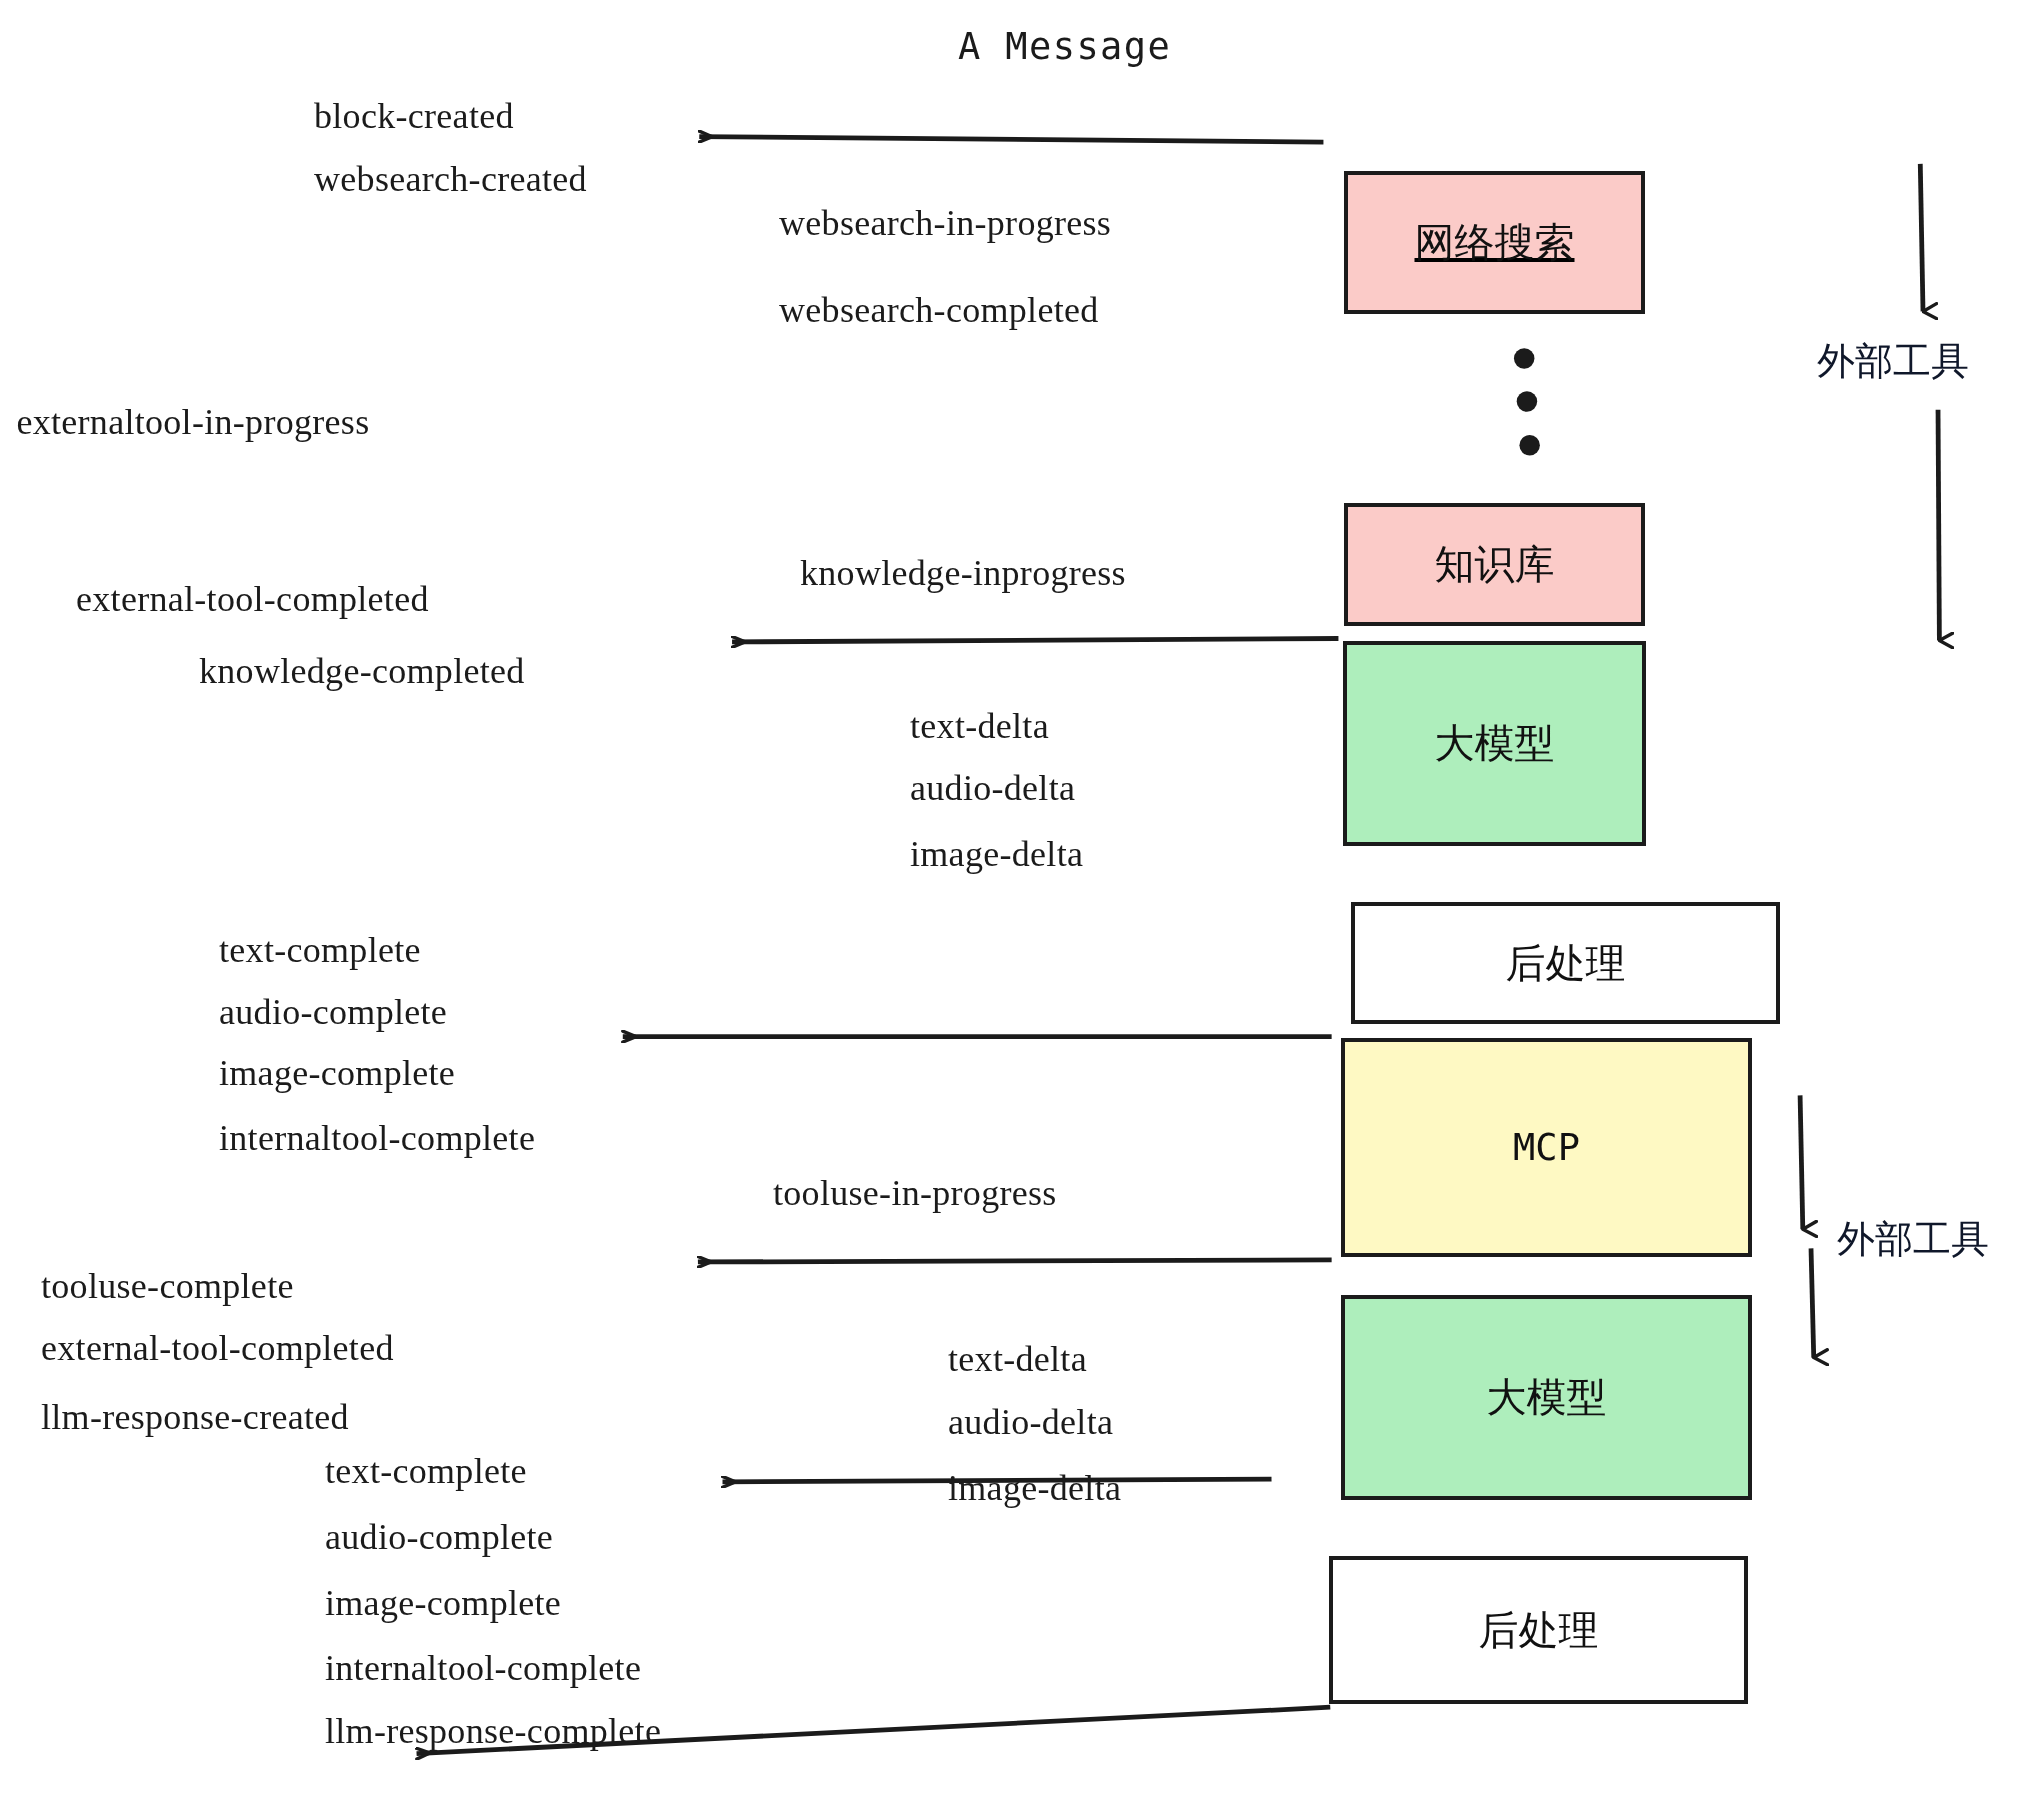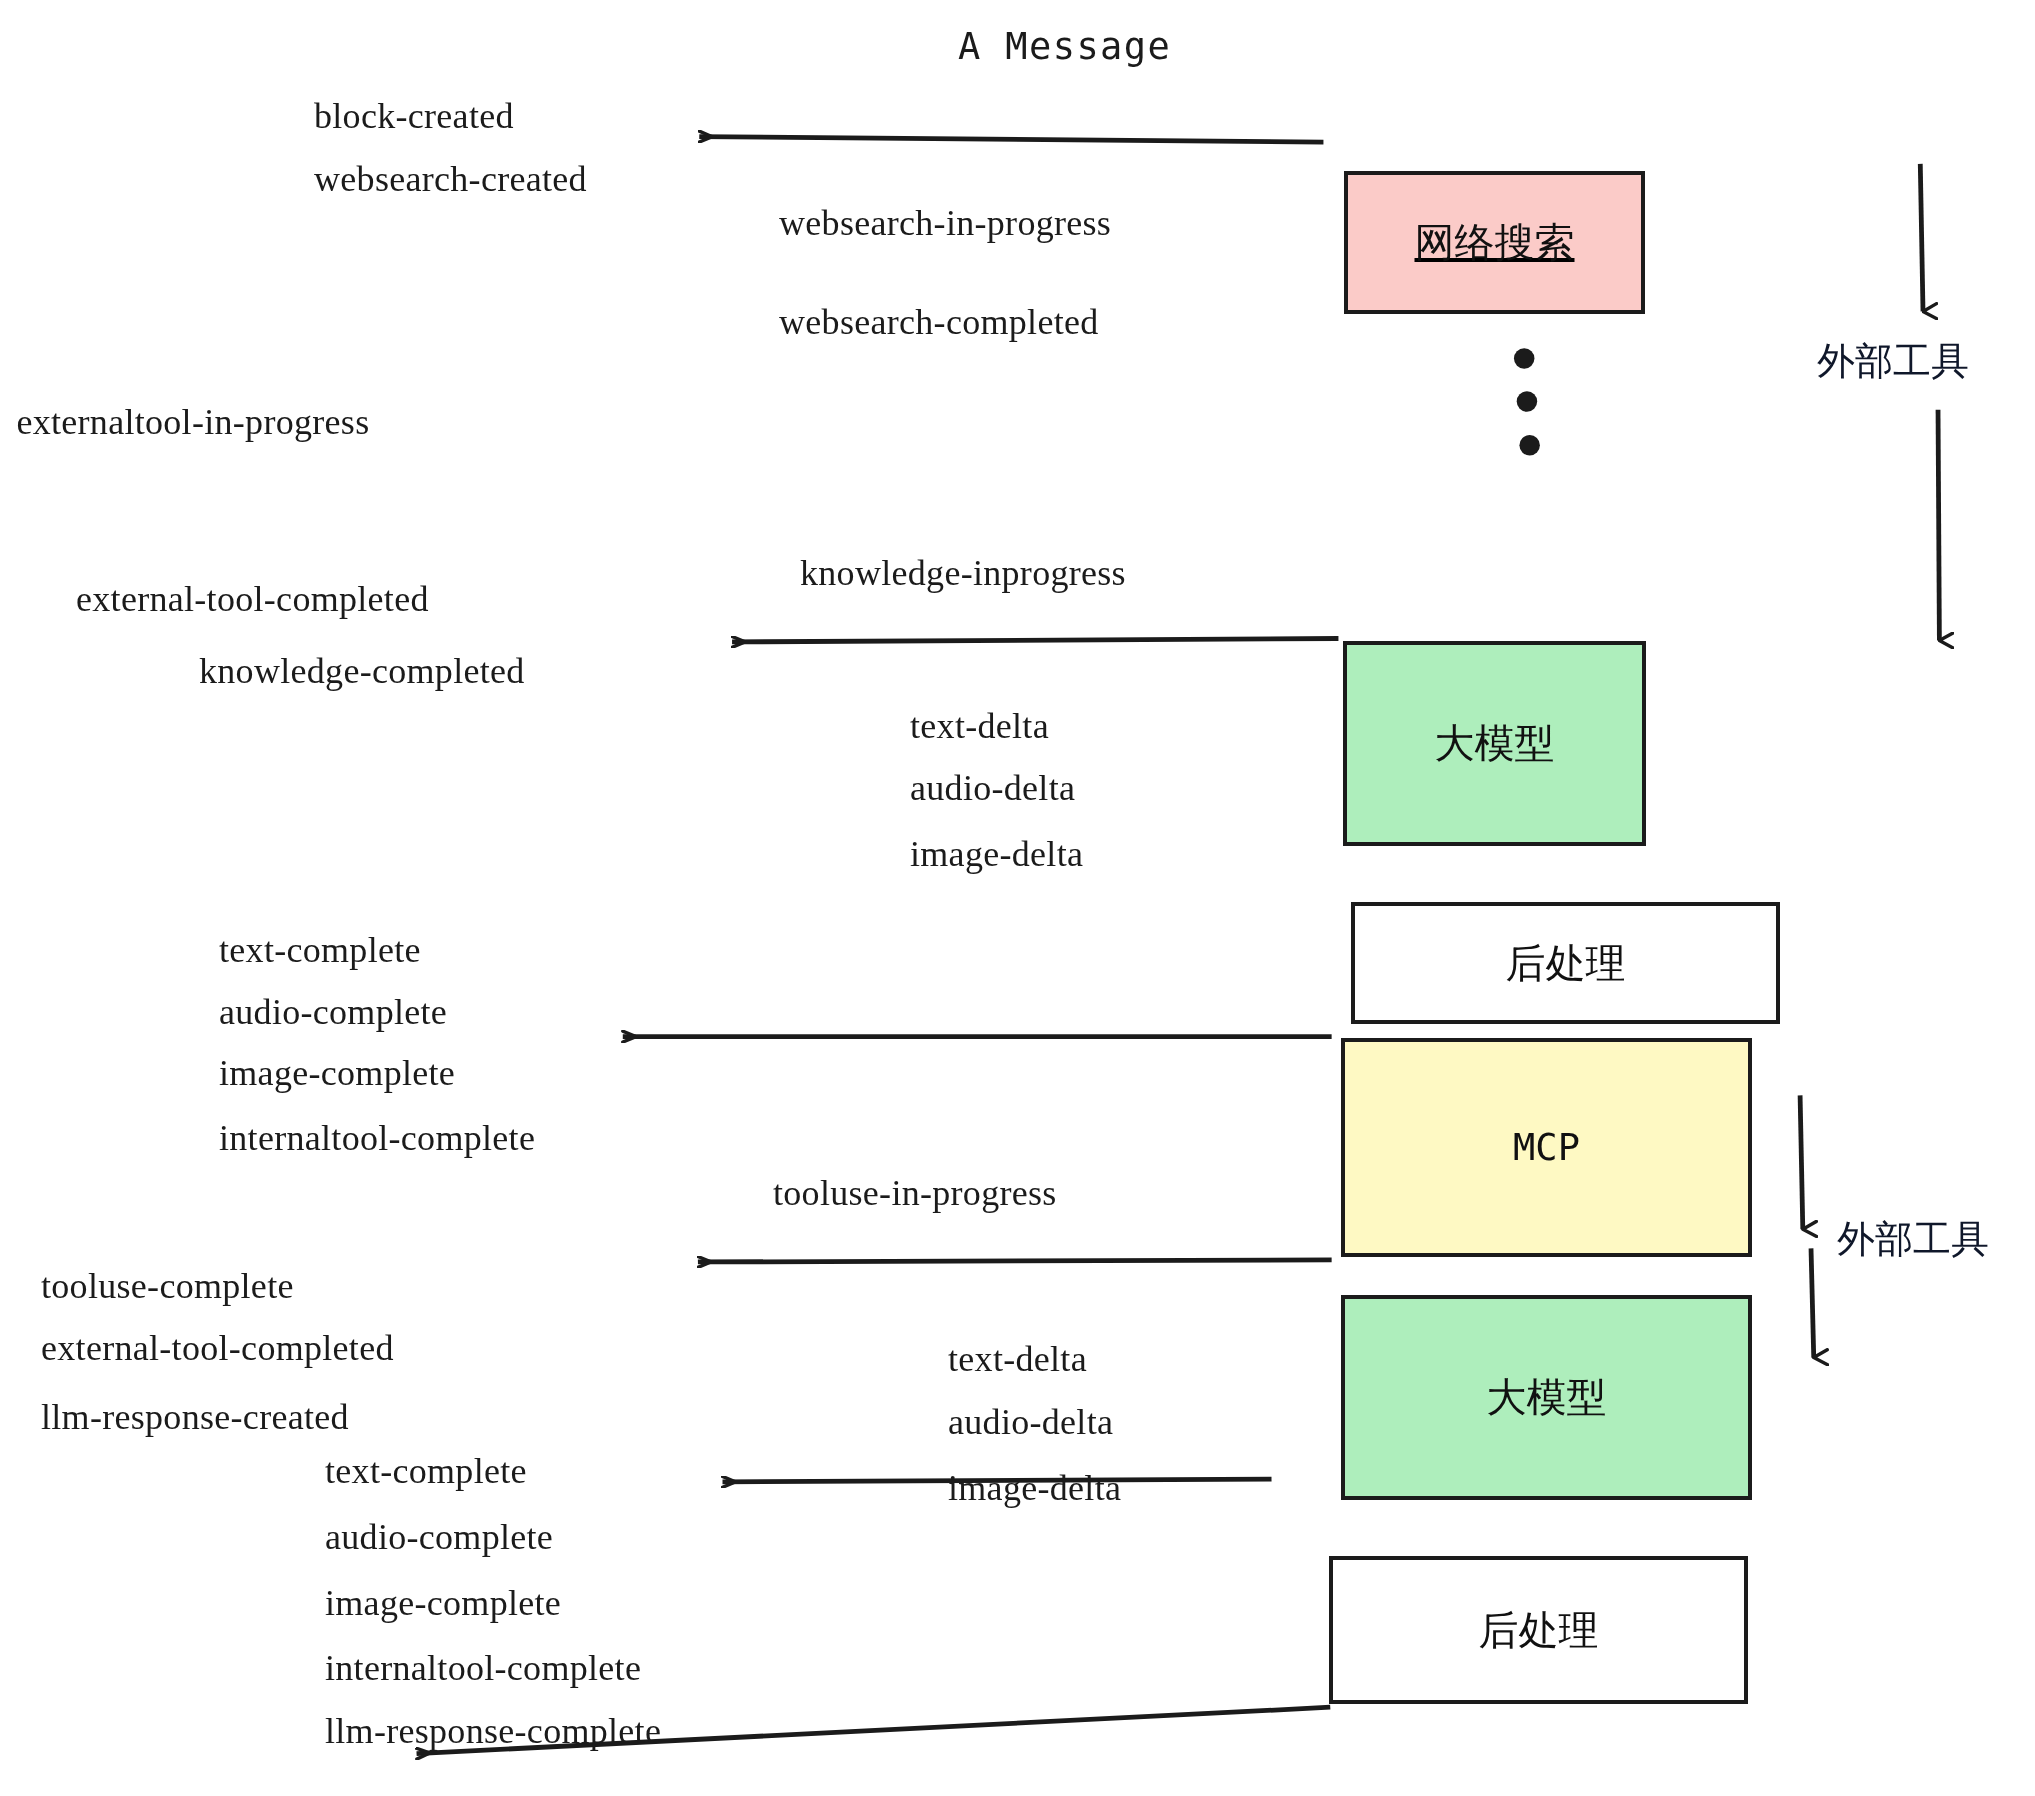--- a/index.html
+++ b/index.html
@@ -55,20 +55,23 @@
     <line x1="2640" y1="1800" x2="2636" y2="1604" stroke="#1b1b1b" stroke-width="7" marker-end="url(#ahv)" transform="rotate(180 2638 1702)"></line>
     <line x1="2652" y1="1828" x2="2656" y2="1988" stroke="#1b1b1b" stroke-width="7" marker-end="url(#ahv)"></line>
   </svg>
 
   <div class="title" style="left:958px;top:24.6px;">A Message</div>
 
   <div class="nodebox" style="left:1344px;top:171px;width:301px;height:143px;background:#fbcbc8;text-decoration:underline;">
     <span class="boxlabel" style="position:static;">网络搜索</span>
   </div>
 
+  <div class="nodebox" style="left:1344px;top:503px;width:301px;height:123px;background:#fbcbc8;">
+    <span class="boxlabel" style="position:static;">知识库</span>
+  </div>
 
   <div class="nodebox" style="left:1343px;top:641px;width:303px;height:205px;background:#aeeebc;">
     <span class="boxlabel" style="position:static;">大模型</span>
   </div>
 
   <div class="nodebox" style="left:1351px;top:902px;width:429px;height:122px;background:#ffffff;">
     <span class="boxlabel" style="position:static;">后处理</span>
   </div>
 
   <div class="nodebox" style="left:1341px;top:1038px;width:411px;height:219px;background:#fef9c3;">
@@ -83,21 +86,21 @@
     <span class="boxlabel" style="position:static;">后处理</span>
   </div>
 
   <div class="sidelabel" style="left:1817px;top:336px;">外部工具</div>
   <div class="sidelabel" style="left:1837px;top:1214px;">外部工具</div>
 
   <div id="events">
       <div class="evt" style="left: 314px; top: 98px;">block-created</div>
       <div class="evt" style="left: 314px; top: 161px;">websearch-created</div>
       <div class="evt" style="left: 779px; top: 205px;">websearch-in-progress</div>
-      <div class="evt" style="left: 779px; top: 292px; margin-top: 12px;">websearch-completed</div>
+      <div class="evt" style="left: 779px; top: 292px;">websearch-completed</div>
       <div class="evt" style="left: 16.4px; top: 404px;">externaltool-in-progress</div>
       <div class="evt" style="left: 800px; top: 555px;">knowledge-inprogress</div>
       <div class="evt" style="left: 76px; top: 581px;">external-tool-completed</div>
       <div class="evt" style="left: 199px; top: 653px;">knowledge-completed</div>
       <div class="evt" style="left: 910px; top: 708px;">text-delta</div>
       <div class="evt" style="left: 910px; top: 770px;">audio-delta</div>
       <div class="evt" style="left: 910px; top: 836px;">image-delta</div>
       <div class="evt" style="left: 219px; top: 932px;">text-complete</div>
       <div class="evt" style="left: 219px; top: 994px;">audio-complete</div>
       <div class="evt" style="left: 219px; top: 1055px;">image-complete</div>

